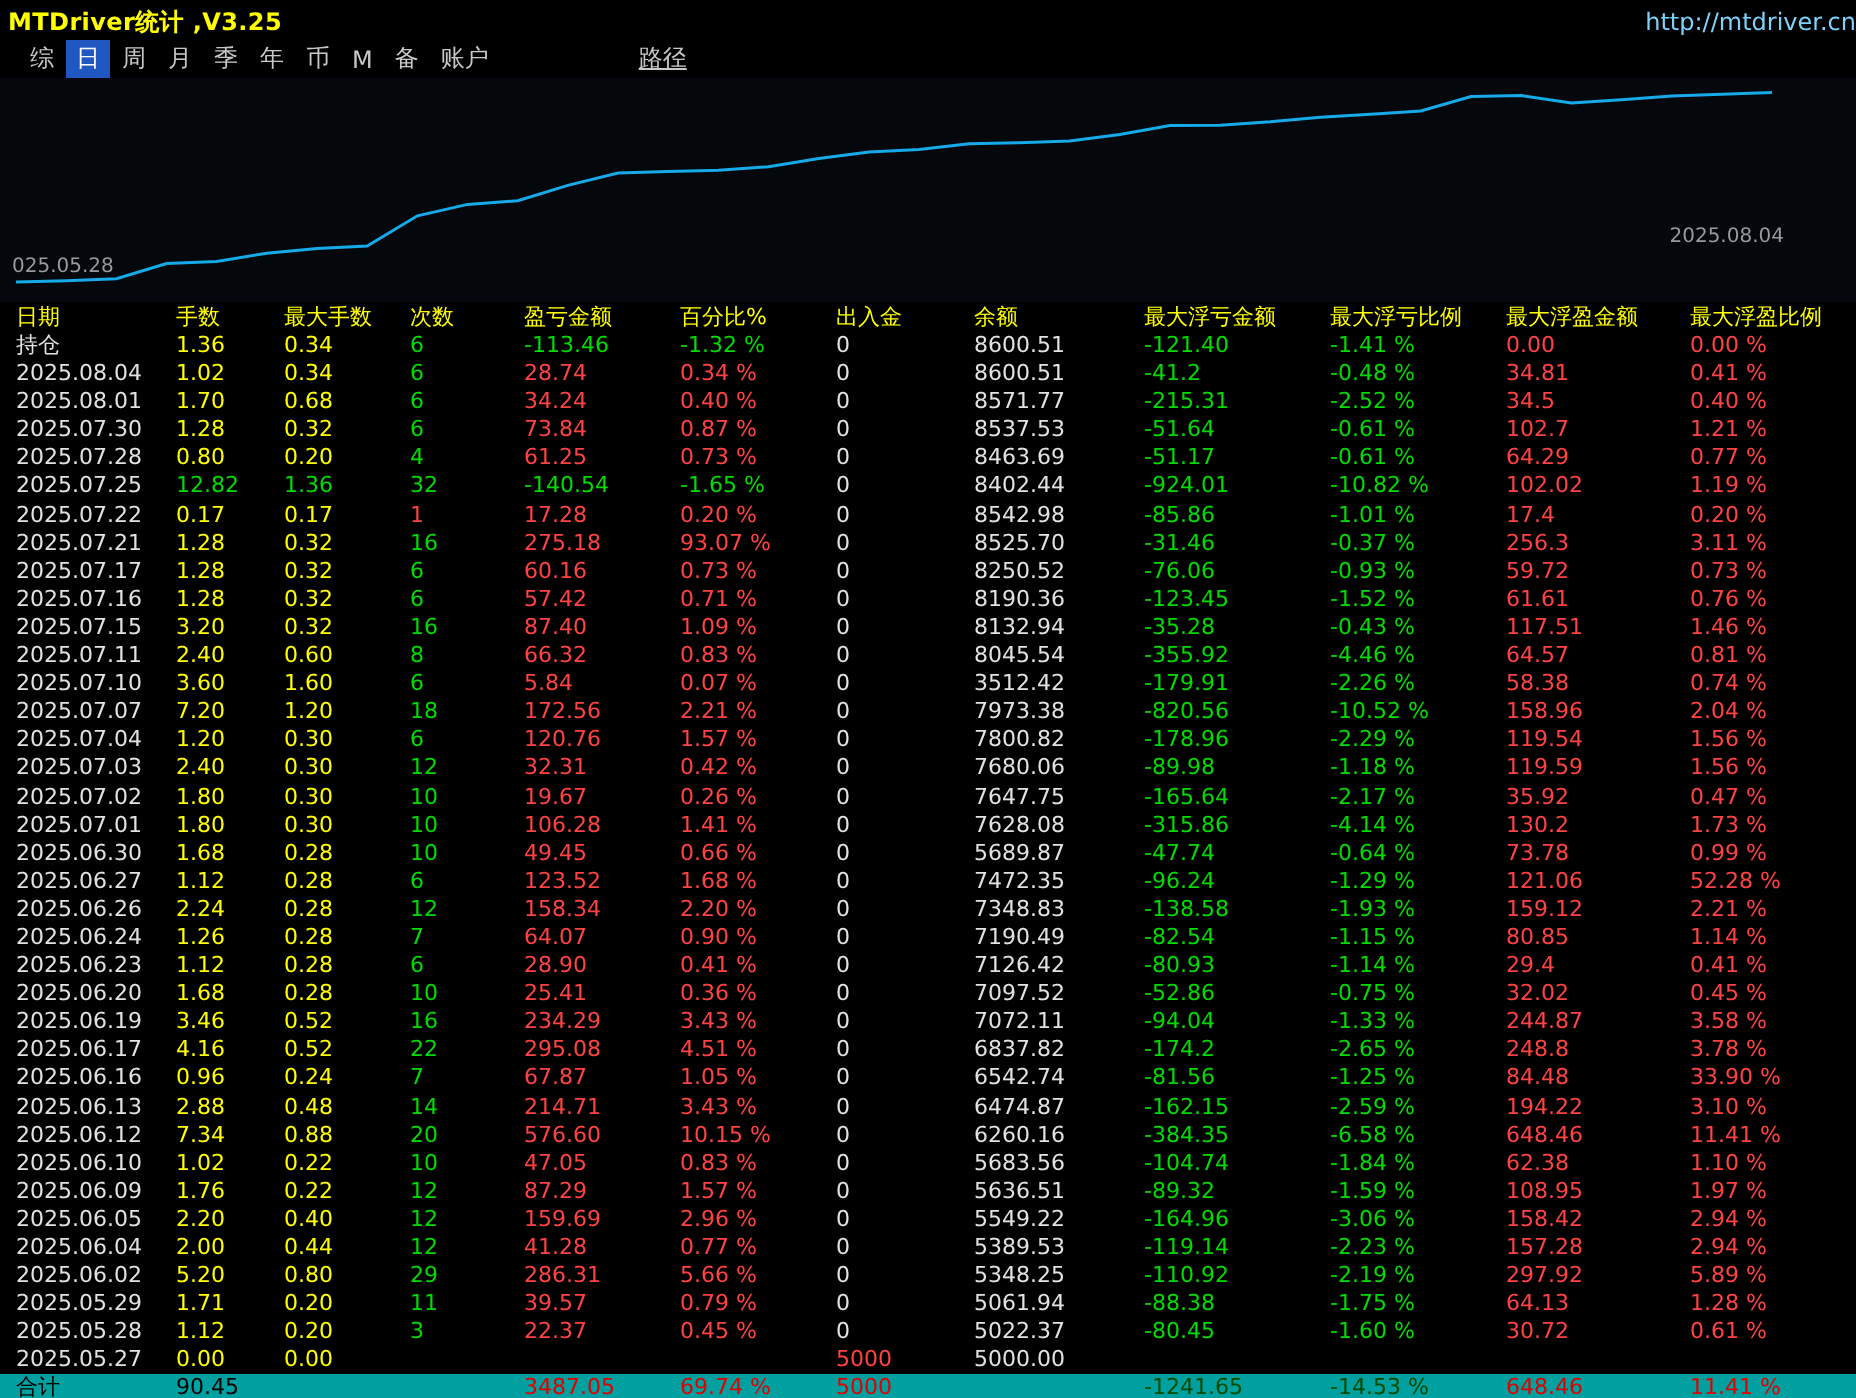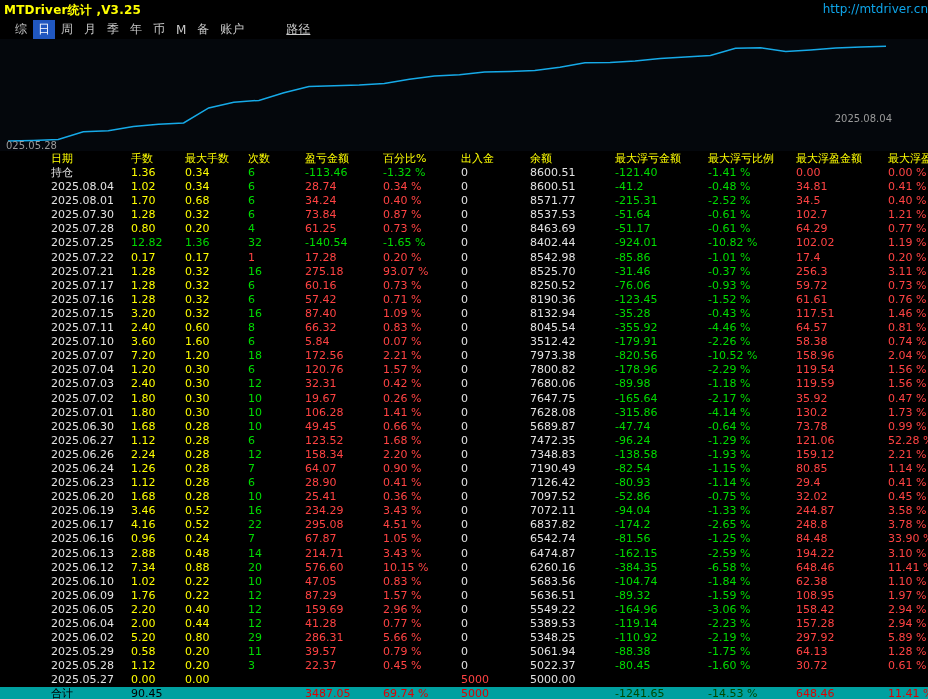--- a/index.html
+++ b/index.html
@@ -4,42 +4,42 @@
 <style>
   * { margin:0; padding:0; box-sizing:border-box; }
   html,body { width:928px; height:699px; }
   body {
     background:#000;
     font-family:"DejaVu Sans", sans-serif;
     overflow:hidden;
     position:relative;
   }
   .titlebar {
-    height:20px; display:flex; justify-content:space-between; 
+    height:20px; display:flex; justify-content:space-between; align-items:center;
     padding:2px 0 0 4px; background:#000;
   }
   .title { color:#FFFF00; font-size:12px; font-weight:bold; letter-spacing:0.2px; }
-  .url { color:#0ea5e9; font-size:12px; text-decoration:none; white-space:nowrap;margin-left:44px; }
+  .url { color:#7dd3fc; font-size:12px; text-decoration:none; white-space:nowrap;margin-left:44px; }
   .menubar {
     height:19px; display:flex; align-items:center; padding-left:10px;
     font-size:12px; color:#C8C8C8; background:#000;
   }
   .menu-item { padding:1px 5px; margin-right:1px; cursor:default; }
   .menu-item.active { background:#2057C0; color:#FFFFFF; }
-  .menu-item.gap { margin-left:31px;text-decoration:underline; }
+  .menu-item.gap { margin-left:64px;text-decoration:underline; }
   .chart { position:relative; width:928px; height:112px; background:#04070C; }
   .chart svg { position:absolute; left:0; top:0; }
   .axis-label { position:absolute; font-size:10px; color:#9A9A9A; }
-  .axis-label.left { left:6px; bottom:0; }
+  .axis-label.left { left:6px; bottom:12px; }
   .axis-label.right { right:36px; top:74px; }
   .table { width:928px; font-size:11px; background:#000; }
   .trow {
     display:grid;
     grid-template-columns:86px 54px 63px 57px 78px 78px 69px 85px 93px 88px 92px 85px;
-    height:14.1px; line-height:14.1px;padding-left:43px;
+    height:14.1px; line-height:14.1px;
   }
   .trow > div { padding-left:2px; white-space:nowrap; overflow:hidden; }
   .trow > div:first-child { padding-left:8px; }
   .header-row { height:15px; line-height:15px; color:#FFFF00; }
   .total-row { background:#00A0A0; }
   .c-w { color:#E2E2E2; }
   .c-y { color:#FFFF00; }
   .c-g { color:#00DC00; }
   .c-r { color:#FF4343; }
   .c-k { color:#000000; }
@@ -565,21 +565,21 @@
           <div class="c-r">5.66 %</div>
           <div class="c-w">0</div>
           <div class="c-w">5348.25</div>
           <div class="c-g">-110.92</div>
           <div class="c-g">-2.19 %</div>
           <div class="c-r">297.92</div>
           <div class="c-r">5.89 %</div>
         </div>
         <div class="trow">
           <div class="c-w">2025.05.29</div>
-          <div class="c-y">0.58</div>
+          <div class="c-y">1.71</div>
           <div class="c-y">0.20</div>
           <div class="c-g">11</div>
           <div class="c-r">39.57</div>
           <div class="c-r">0.79 %</div>
           <div class="c-w">0</div>
           <div class="c-w">5061.94</div>
           <div class="c-g">-88.38</div>
           <div class="c-g">-1.75 %</div>
           <div class="c-r">64.13</div>
           <div class="c-r">1.28 %</div>

